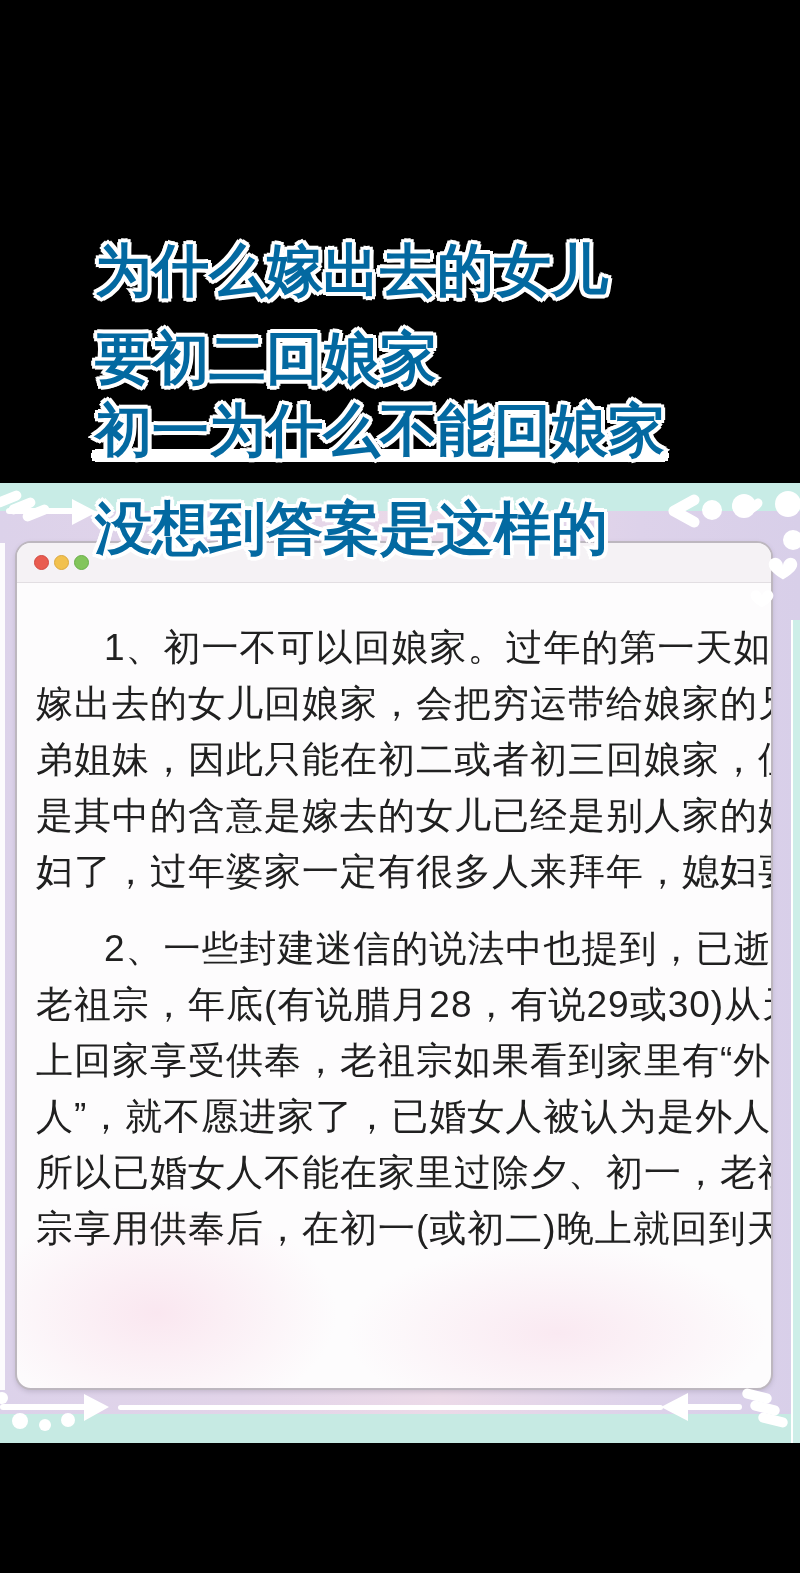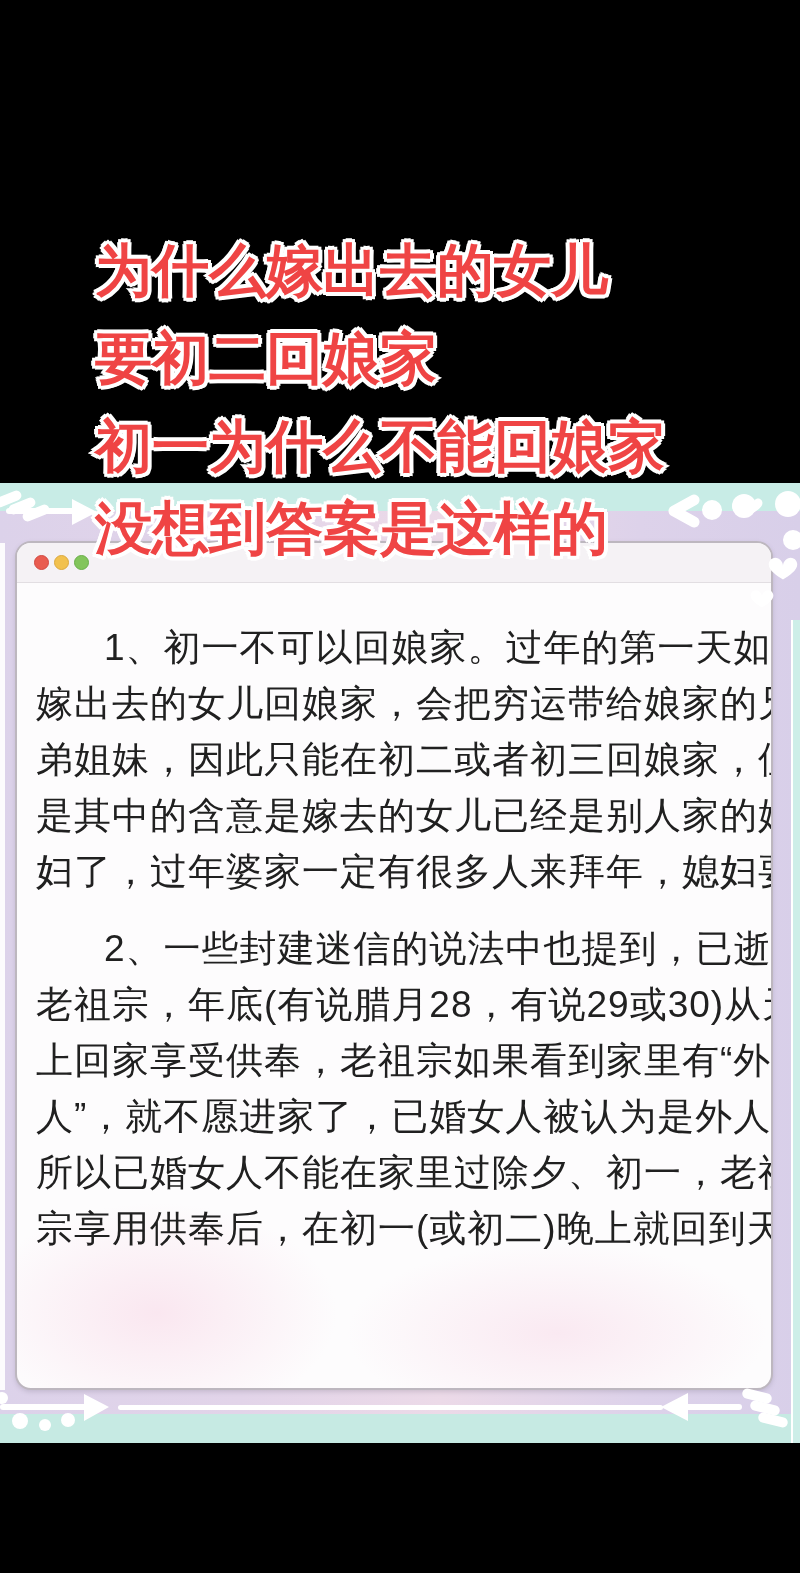--- a/index.html
+++ b/index.html
@@ -35,27 +35,27 @@
   .indent{padding-left:68px;}
   .para2{margin-top:21px;}
   .watermark{position:absolute;pointer-events:none;border-radius:50%;}
   .wm1{left:-40px;top:660px;width:360px;height:220px;
     background:radial-gradient(closest-side,rgba(246,205,224,.45),rgba(246,205,224,0));}
   .wm2{left:330px;top:700px;width:420px;height:180px;
     background:radial-gradient(closest-side,rgba(244,198,220,.35),rgba(244,198,220,0));}
   
   .headline-line{
     position:absolute;left:95px;font-size:57px;line-height:1.2;
-    font-weight:800;color:#ef4444;white-space:nowrap;z-index:30;
+    font-weight:800;color:#0369a1;white-space:nowrap;z-index:30;
     -webkit-text-stroke:5px #ffffff;paint-order:stroke fill;
     text-shadow:
       -3px -3px 0 #fff, 3px -3px 0 #fff, -3px 3px 0 #fff, 3px 3px 0 #fff,
       -4px 0 0 #fff, 4px 0 0 #fff, 0 -4px 0 #fff, 0 4px 0 #fff;
   }
-  .hl-0{top:236px;} .hl-1{top:324px;text-align:right;} .hl-2{top:412px;} .hl-3{top:494px;text-align:right;}
+  .hl-0{top:236px;} .hl-1{top:324px;text-align:right;} .hl-2{top:396px;text-decoration:underline;} .hl-3{top:494px;text-align:right;}
   
   .decor-svg{position:absolute;left:0;top:0;z-index:20;pointer-events:none;}
 </style>
 </head>
 <body>
 
 <div class="canvas">
 
   <div class="band lavender-band"></div>
   <div class="band teal-top"></div>

